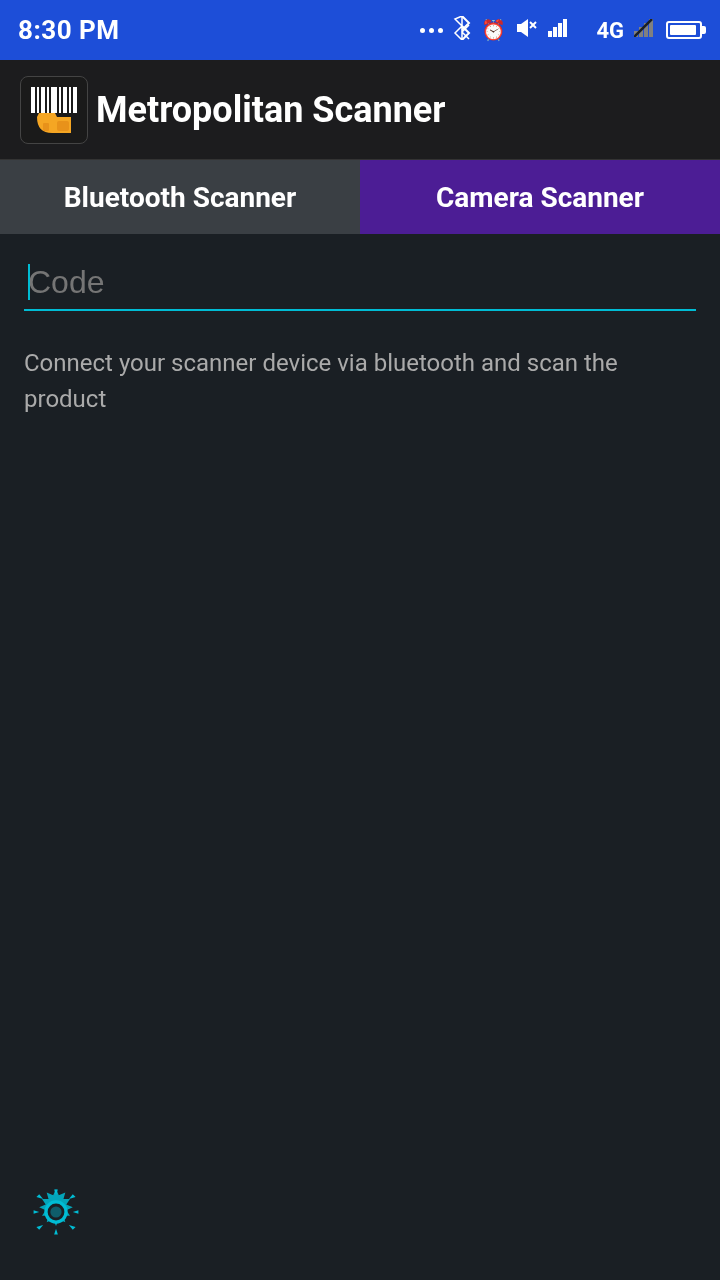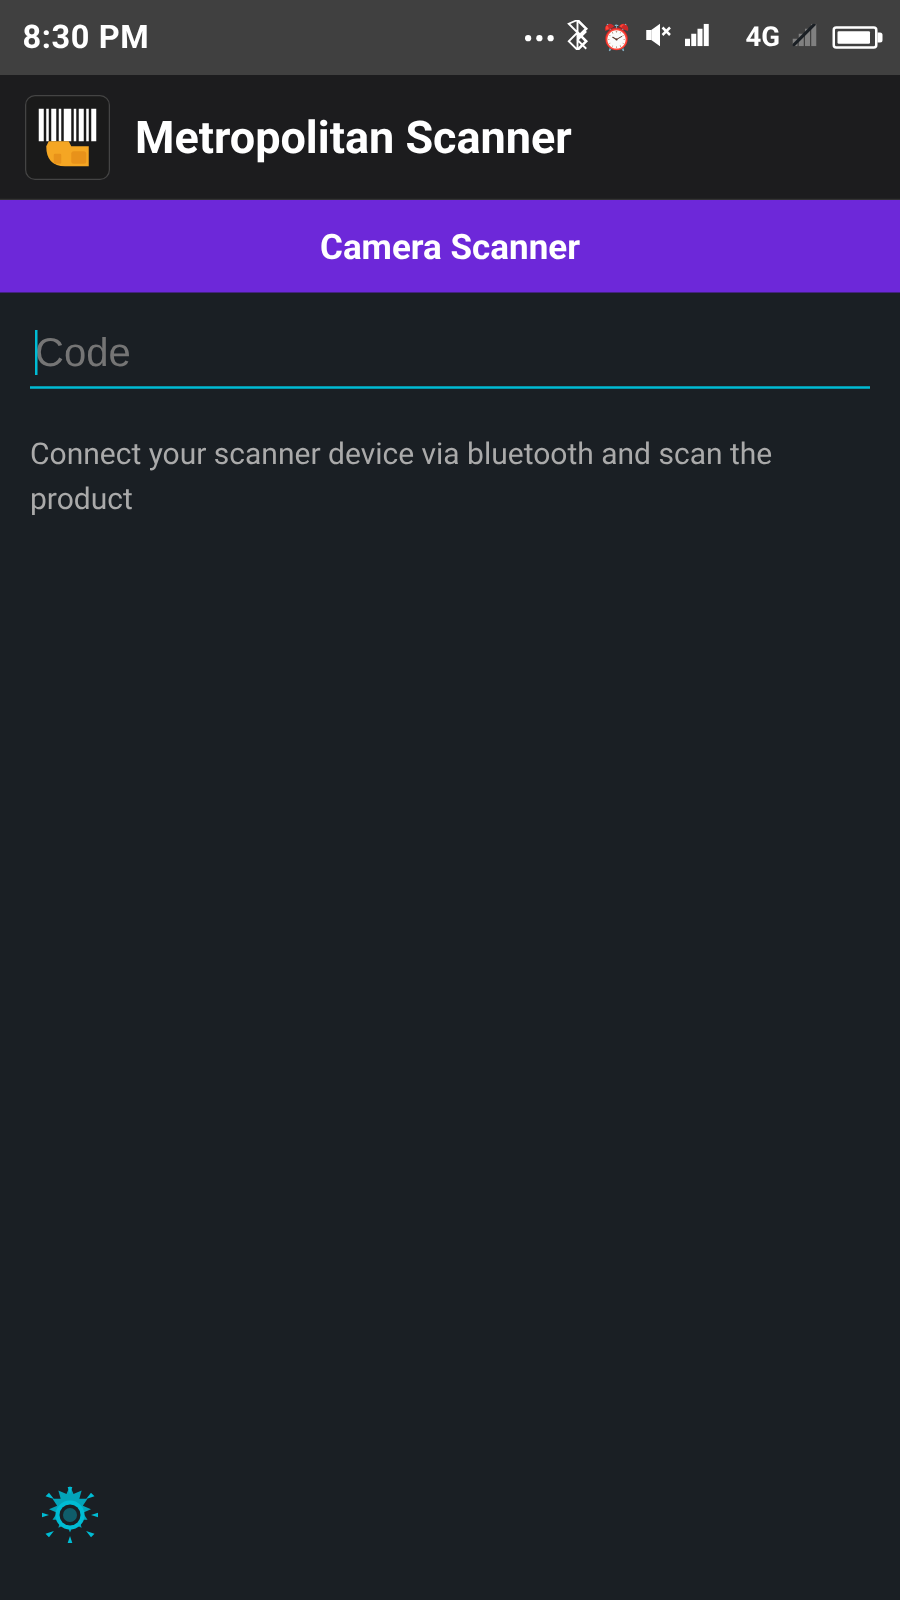--- a/index.html
+++ b/index.html
@@ -11,21 +11,21 @@
       background: #1a1f24;
       font-family: 'Roboto', Arial, sans-serif;
       overflow: hidden;
       color: #fff;
     }
 
     
     #status-bar {
       width: 720px;
       height: 60px;
-      background: #404040;
+      background: #1d4ed8;
       display: flex;
       align-items: center;
       justify-content: space-between;
       padding: 0 18px;
     }
 
     #status-time {
       font-size: 26px;
       font-weight: bold;
       color: #fff;
@@ -75,21 +75,21 @@
     }
 
     
     #app-header {
       width: 720px;
       height: 100px;
       background: #1c1c1e;
       display: flex;
       align-items: center;
       padding: 0 20px;
-      gap: 20px;
+      gap: 8px;
       border-bottom: 1px solid #333;
     }
 
     #app-logo {
       width: 68px;
       height: 68px;
       background: #1a1a1a;
       border: 1px solid #444;
       border-radius: 8px;
       display: flex;
@@ -120,21 +120,21 @@
       font-weight: bold;
       color: #fff;
       cursor: pointer;
     }
 
     .tab-active {
       background: #3a3f44;
     }
 
     .tab-inactive {
-      background: #6d28d9;
+      background: #4c1d95;
     }
 
     
     #main-content {
       padding: 20px 24px;
     }
 
     
     #code-input-container {
       position: relative;
@@ -285,20 +285,23 @@
       <path d="M10 34 Q10 50 25 50 L44 50 L44 34 L30 34 L28 30 L12 30 Z" fill="#f5a623"></path>
       <rect x="30" y="38" width="12" height="10" fill="#e8921a" rx="2"></rect>
 
       <rect x="16" y="40" width="6" height="8" fill="#e8921a" rx="1"></rect>
     </svg>
   </div>
   <span id="app-title">Metropolitan Scanner</span>
 </div>
 
 <div id="tab-bar">
+  <div class="tab tab-active">
+    <span>Bluetooth Scanner</span>
+  </div>
   <div class="tab tab-inactive">
     <span>Camera Scanner</span>
   </div>
 </div>
 
 <div id="main-content">
   <div id="code-input-container">
     <div id="code-cursor"></div>
     <input type="text" id="code-input" placeholder="Code" style="">
   </div>

